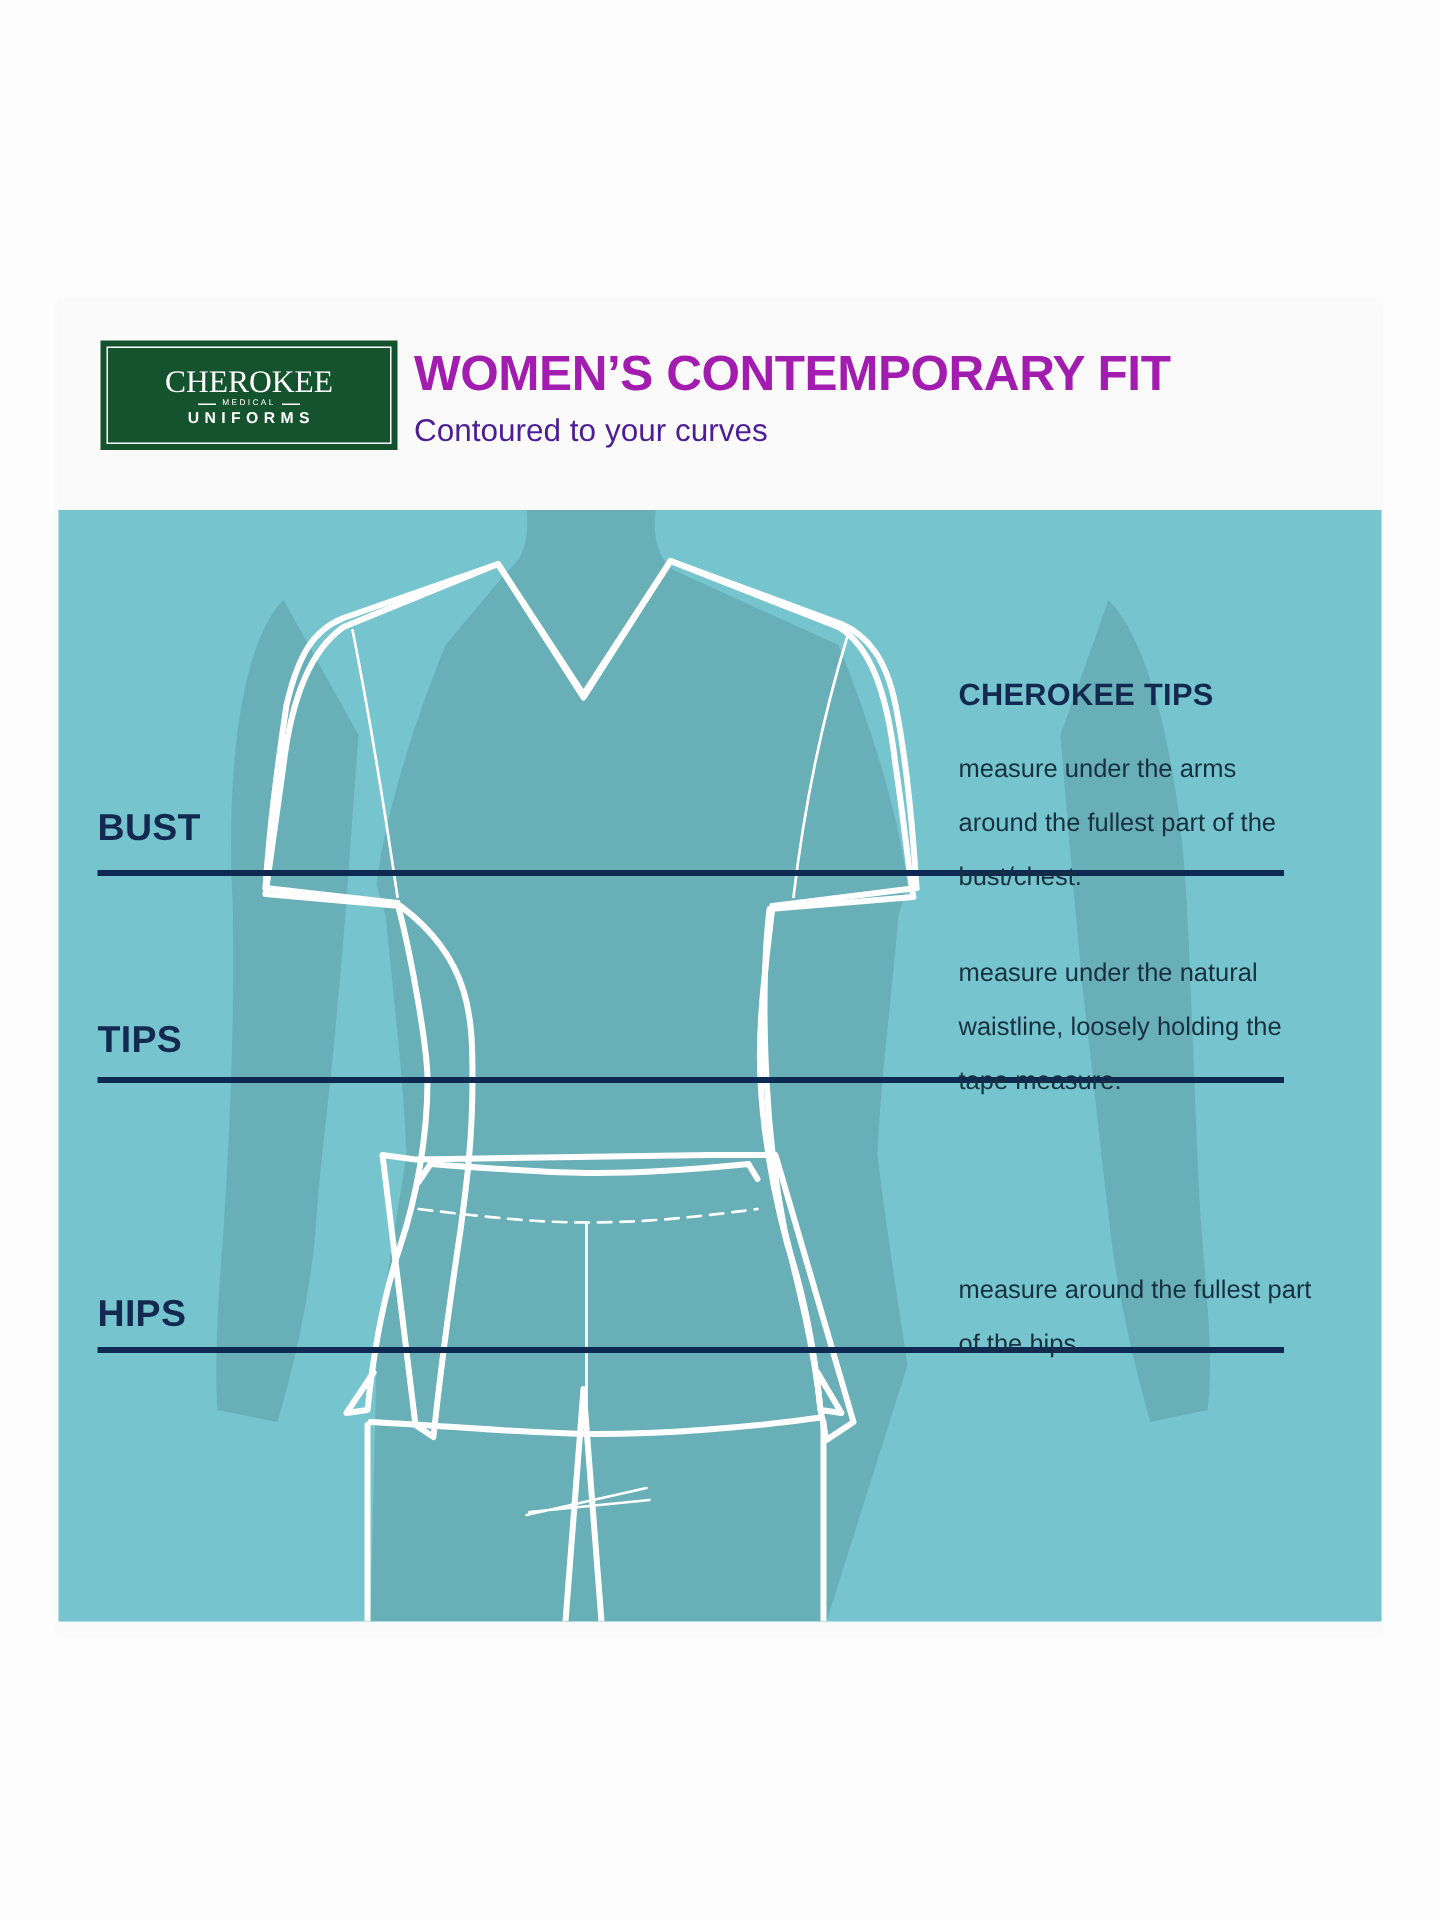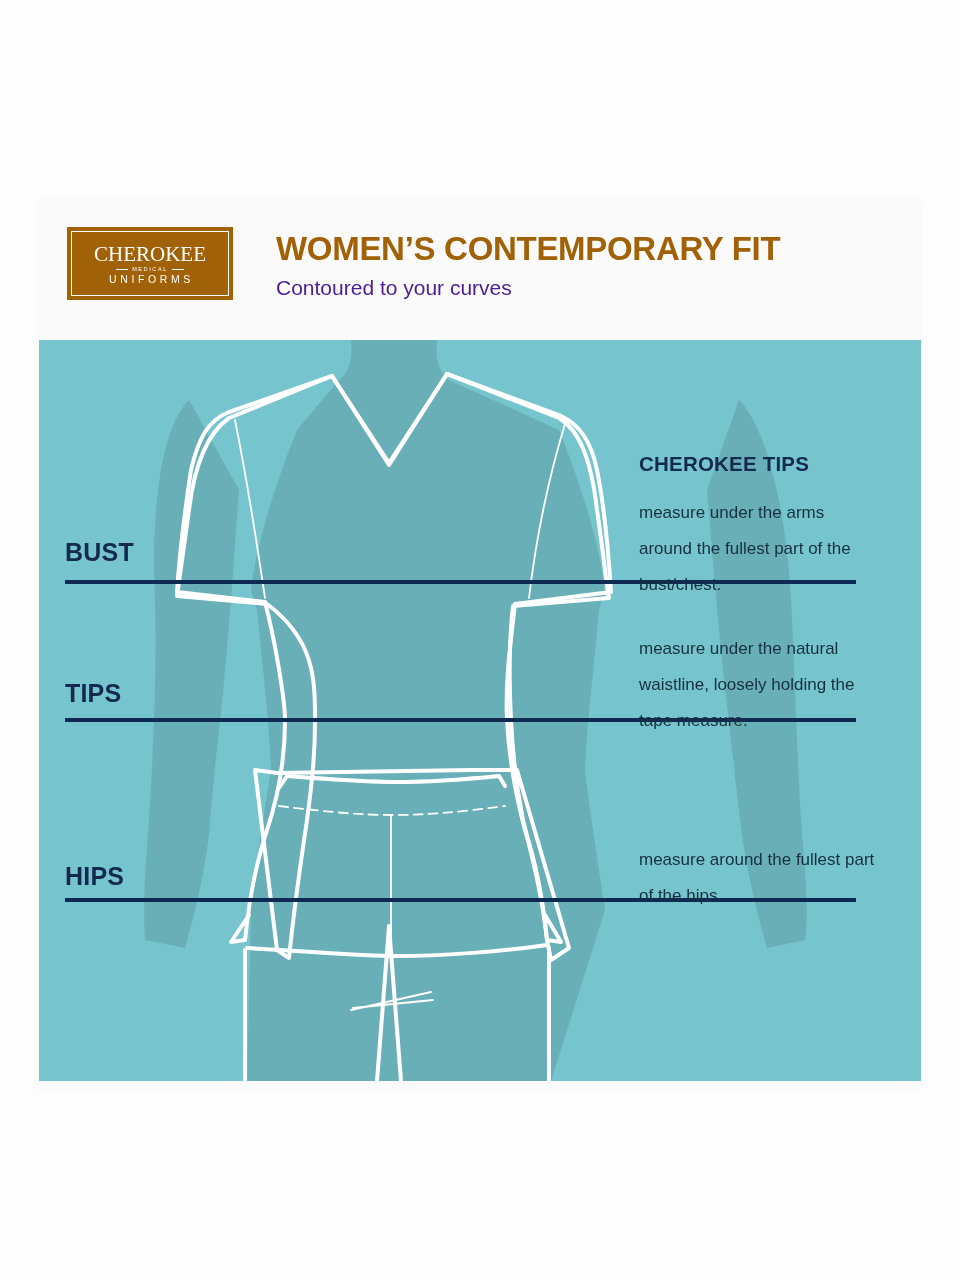--- a/index.html
+++ b/index.html
@@ -7,44 +7,44 @@
       width: 960px; height: 1280px; position: relative; overflow: hidden;
       background: #fdfdfd;
       font-family: "Liberation Sans", "DejaVu Sans", sans-serif;
     }
     .card {
       position: absolute; left: 39px; top: 200px; width: 881px; height: 890px;
       background: #fafafa;
       box-shadow: 0 0 6px rgba(0,0,0,0.04);
     }
     .logo {
-      position: absolute; left: 67px; top: 227px; width: 166px; height: 73px;
-      background: #a16207; box-sizing: border-box;
+      position: absolute; left: 67px; top: 227px; width: 198px; height: 73px;
+      background: #14532d; box-sizing: border-box;
     }
     .logo-inner {
       position: absolute; left: 4px; top: 4px; right: 4px; bottom: 4px;
       border: 1.5px solid #ffffff; box-sizing: border-box;
       display: flex; flex-direction: column; align-items: center; justify-content: center;
     }
     .logo-brand {
       color: #fff; font-family: "Liberation Serif", "DejaVu Serif", serif;
       font-size: 21px; letter-spacing: 0px; line-height: 22px; margin-top: 2px;
     }
     .logo-medical {
       color: #fff; font-size: 5.5px; letter-spacing: 1.6px; line-height: 8px;
       display: flex; align-items: center; gap: 4px;
     }
     .logo-medical .dash { display: inline-block; width: 12px; height: 1px; background: #fff; }
     .logo-uniforms {
-      color: #fff; font-size: 10.5px; letter-spacing: 3.6px; font-weight: normal; line-height: 13px;
+      color: #fff; font-size: 10.5px; letter-spacing: 3.6px; font-weight: bold; line-height: 13px;
       margin-left: 3px;
     }
     .title {
       position: absolute; left: 276px; top: 230px;
-      color: #a16207; font-size: 33px; font-weight: bold; letter-spacing: -0.3px;
+      color: #a21caf; font-size: 33px; font-weight: bold; letter-spacing: -0.3px;
       white-space: nowrap;
     }
     .subtitle {
       position: absolute; left: 276px; top: 276px;
       color: #4c1d95; font-size: 21px; white-space: nowrap;
     }
     .panel {
       position: absolute; left: 39px; top: 340px; width: 882px; height: 741px;
       background: #76c4cd; overflow: hidden;
     }

